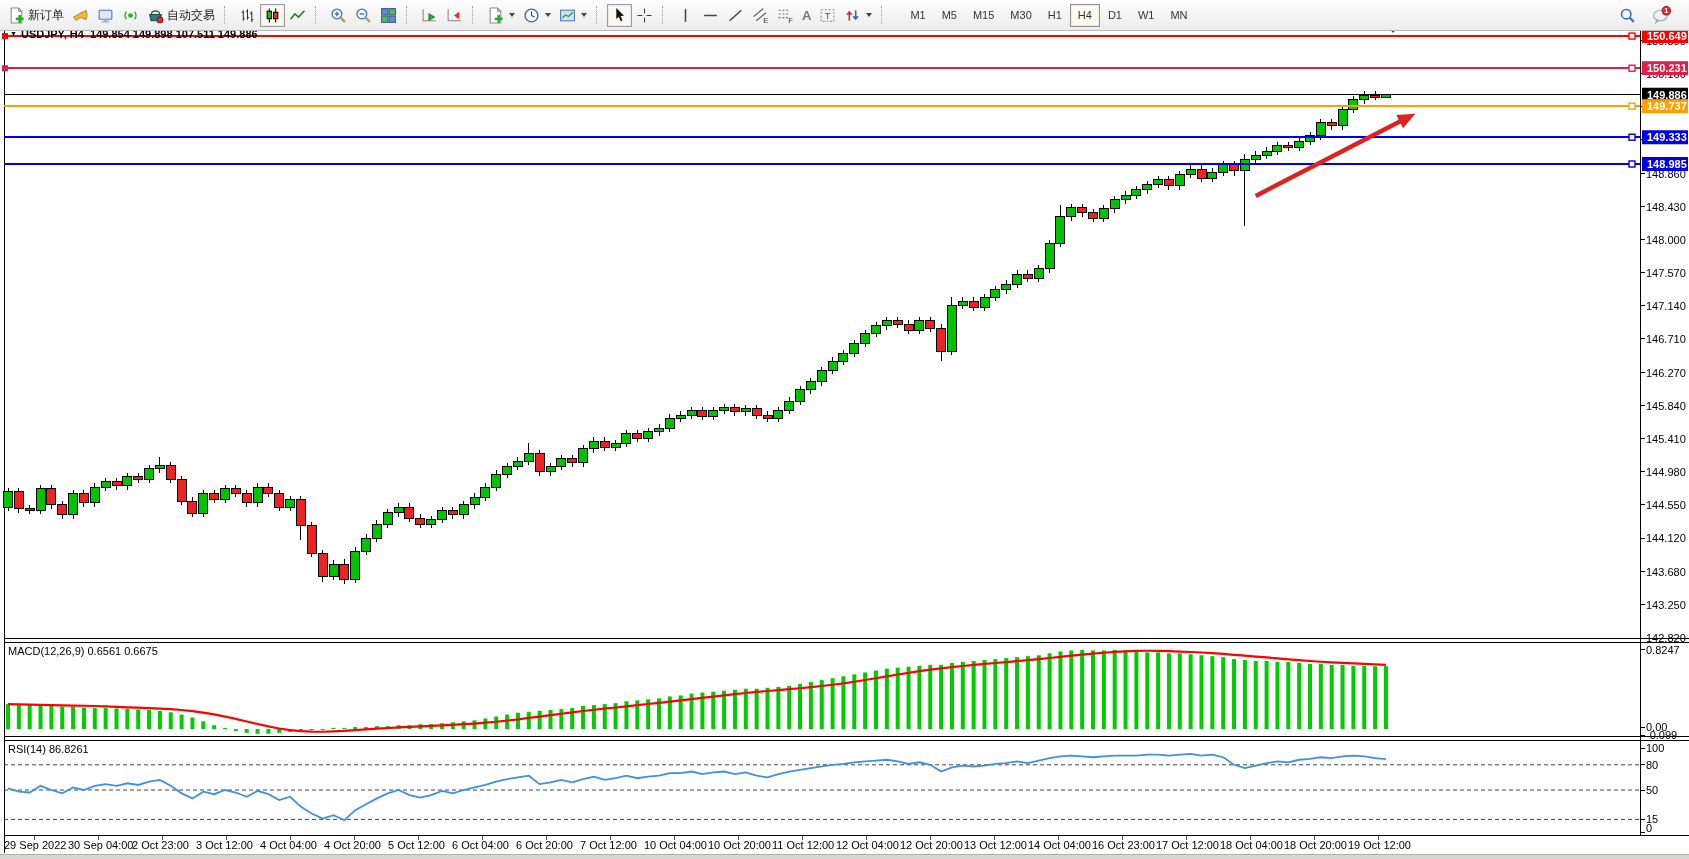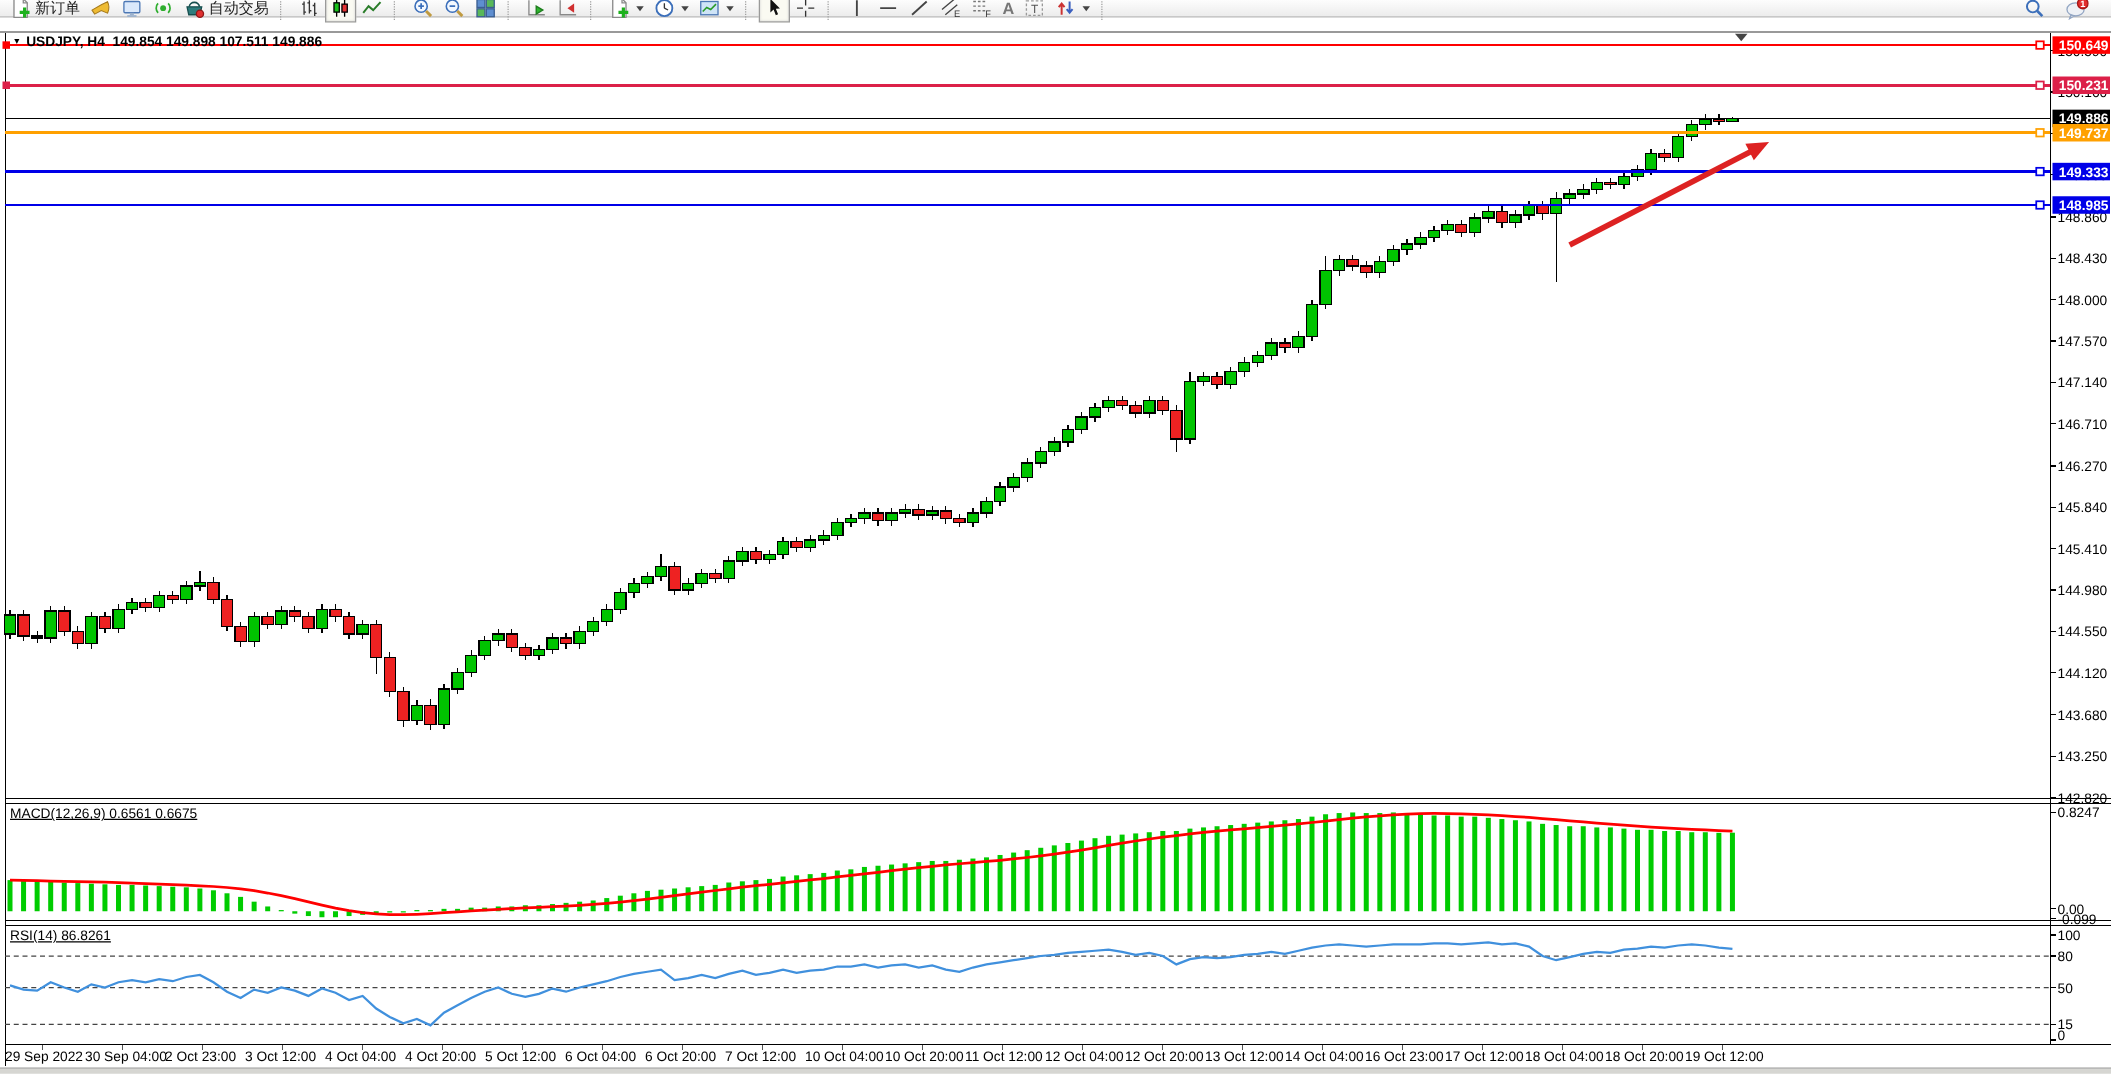--- a/index.html
+++ b/index.html
@@ -1,37 +1,37 @@
 <!DOCTYPE html>
 <html><head>
 <meta charset="utf-8">
 <style>
   html,body{margin:0;padding:0;background:#fff;}
   body{width:1689px;height:859px;overflow:hidden;font-family:"Liberation Sans",sans-serif;}
   .stage{position:relative;width:1689px;height:859px;background:#fff;}
   
-  .toolbar{position:absolute;top:0;left:0;width:1689px;height:14px;
+  .toolbar{position:absolute;top:0;left:0;width:1689px;height:31px;
     background:linear-gradient(#fdfdfd,#ececec);border-bottom:1px solid #b8b8b8;
     display:flex;align-items:center;padding:0 4px;box-sizing:border-box;z-index:5;}
   .tbtn{display:flex;align-items:center;gap:3px;height:21px;border:1px solid transparent;
     background:transparent;padding:0 3px;font:12px "Liberation Sans",sans-serif;color:#222;cursor:default;}
   .tbtn.pressed{border:1px solid #9a9a9a;background:#fafaf2;box-shadow:inset 0 0 2px #ccc;}
   .sep{width:7px;height:18px;border-left:1px dotted #a0a0a0;margin:0 3px 0 5px;}
   .caret{width:0;height:0;border-left:3.5px solid transparent;border-right:3.5px solid transparent;
     border-top:4px solid #444;margin-left:2px;}
   .tf-group{display:flex;align-items:center;margin-left:10px;}
   .tf{font:11px "Liberation Sans",sans-serif;color:#333;padding:2px 7px;height:17px;line-height:17px;
     border:1px solid transparent;background:transparent;}
   .tf.active{border:1px solid #8f8f8f;background:#fbfbf0;box-shadow:inset 0 0 2px #ccc;}
   .right-icons{margin-left:auto;display:flex;align-items:center;margin-right:10px;gap:8px;}
   .glyphA{font:bold 13px "Liberation Sans",sans-serif;color:#777;}
   .ic{display:block;}
   
   .overlay{position:absolute;font:bold 11px "Liberation Sans",sans-serif;color:#000;z-index:3;white-space:pre;}
-  .overlay.norm{font-weight:normal;text-decoration:underline;}
+  .overlay.norm{font-weight:normal;}
   .tri{display:inline-block;font-size:7px;vertical-align:2px;margin-right:4px;color:#000;}
   svg text{font-family:"Liberation Sans",sans-serif;}
   .statusbar{position:absolute;left:0;top:854px;width:1689px;height:5px;background:#d6d6d2;border-top:1px solid #b0b0b0;}
 </style>
 </head>
 <body>
 
 <div class="stage">
 
   <div class="toolbar">
@@ -267,20 +267,31 @@
           <g fill="none" stroke-width="1.5">
             <path d="M5 13 V5 M2.8 7.2 L5 4.6 L7.2 7.2" stroke="#cc3333"></path>
             <path d="M11 3 V11 M8.8 8.8 L11 11.4 L13.2 8.8" stroke="#3a5fbf"></path>
           </g>
         </svg>
       <span class="caret"></span>
     </div>
 
     <div class="sep"></div>
 
+    <div class="tf-group" id="tfGroup">
+        <div class="tf">M1</div>
+        <div class="tf">M5</div>
+        <div class="tf">M15</div>
+        <div class="tf">M30</div>
+        <div class="tf">H1</div>
+        <div class="tf active">H4</div>
+        <div class="tf">D1</div>
+        <div class="tf">W1</div>
+        <div class="tf">MN</div>
+      </div>
 
     <div class="right-icons">
       <div class="tbtn">
         <svg class="ic" width="17" height="17" viewBox="0 0 16 16">
             <circle cx="6.8" cy="6.8" r="4.4" fill="none" stroke="#3c6fba" stroke-width="1.5"></circle>
             <line x1="10.2" y1="10.2" x2="14" y2="14" stroke="#3c6fba" stroke-width="2"></line>
           </svg>
       </div>
       <div class="tbtn">
         <svg class="ic" width="19" height="18" viewBox="0 0 18 17">

